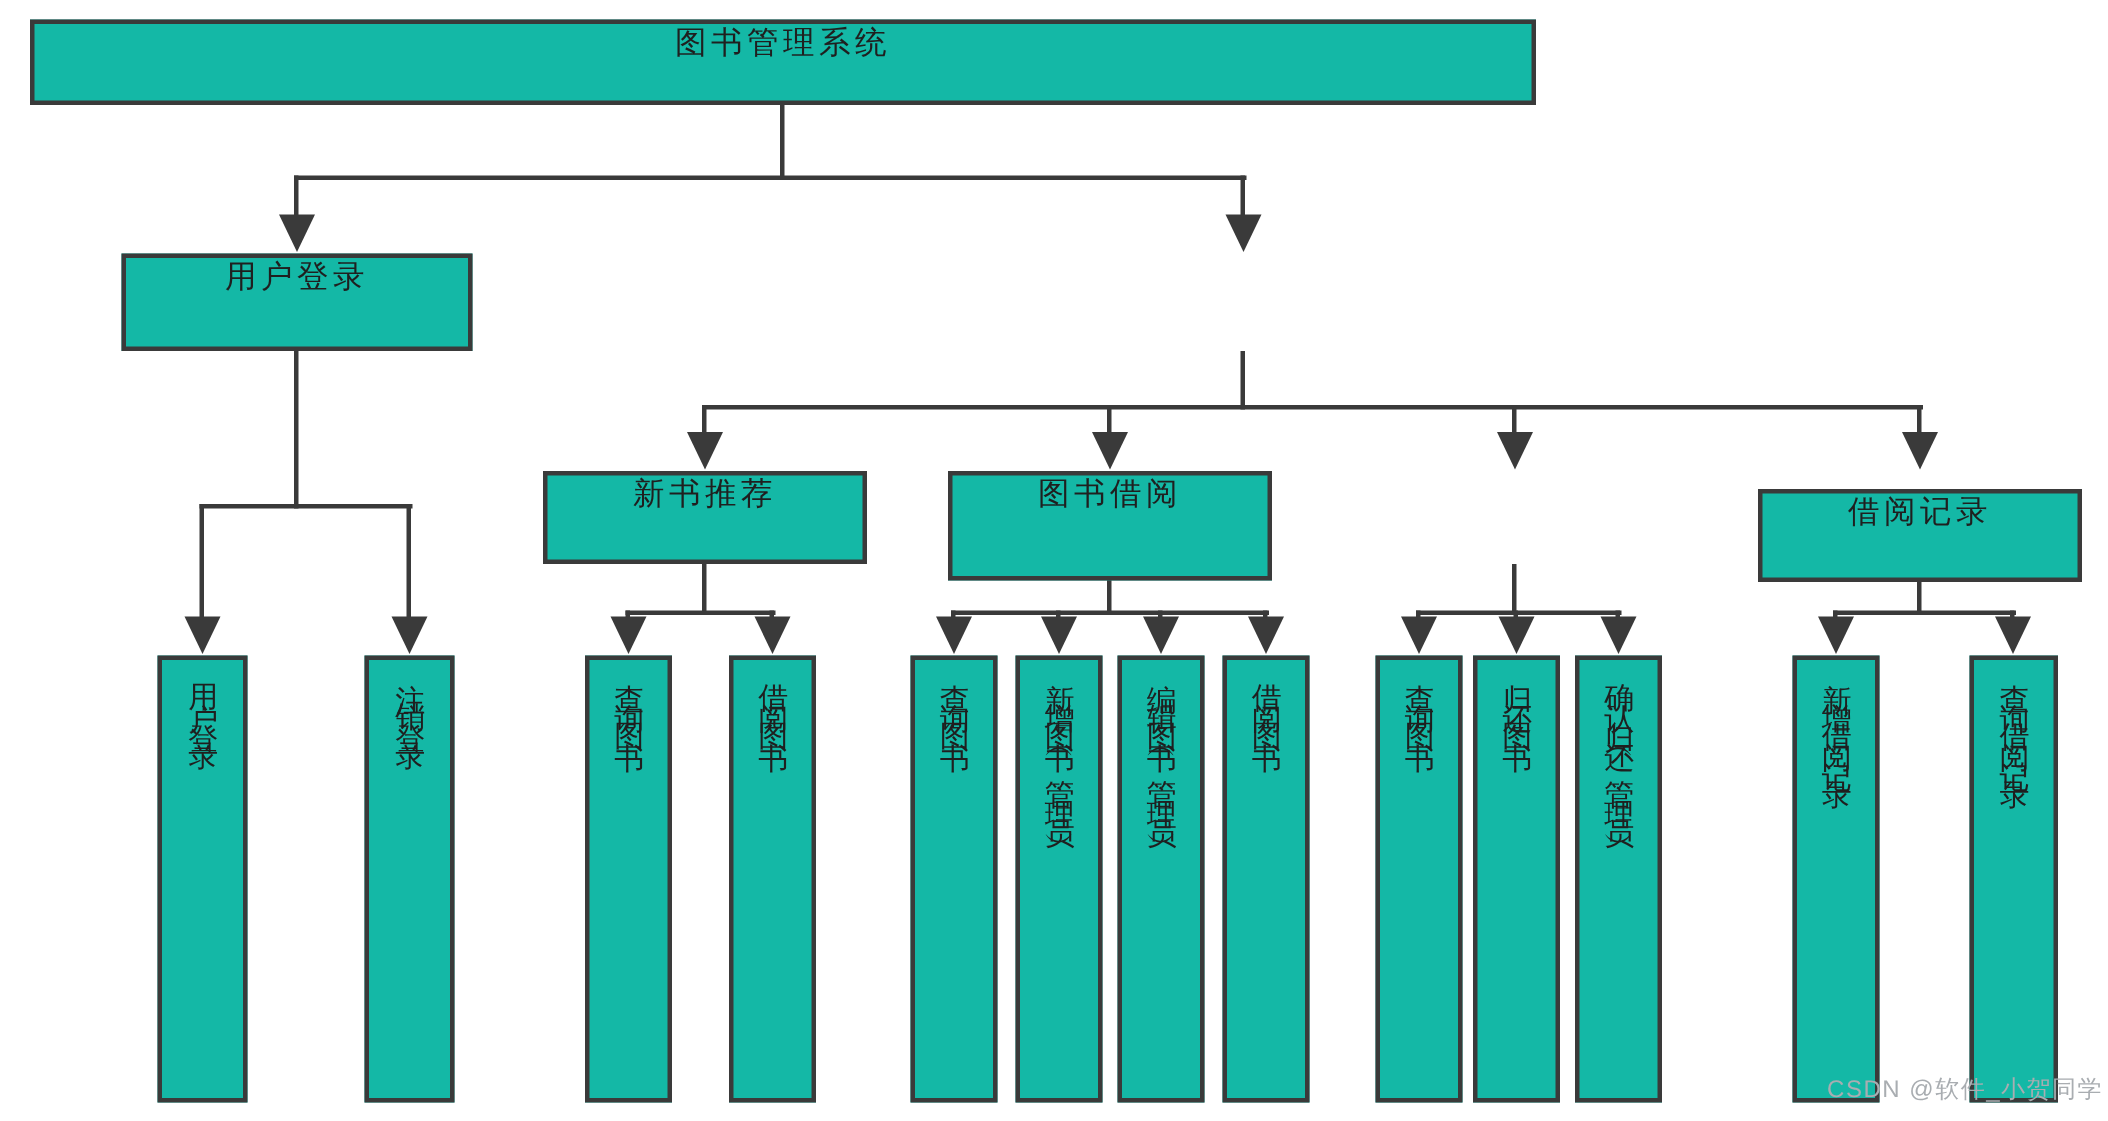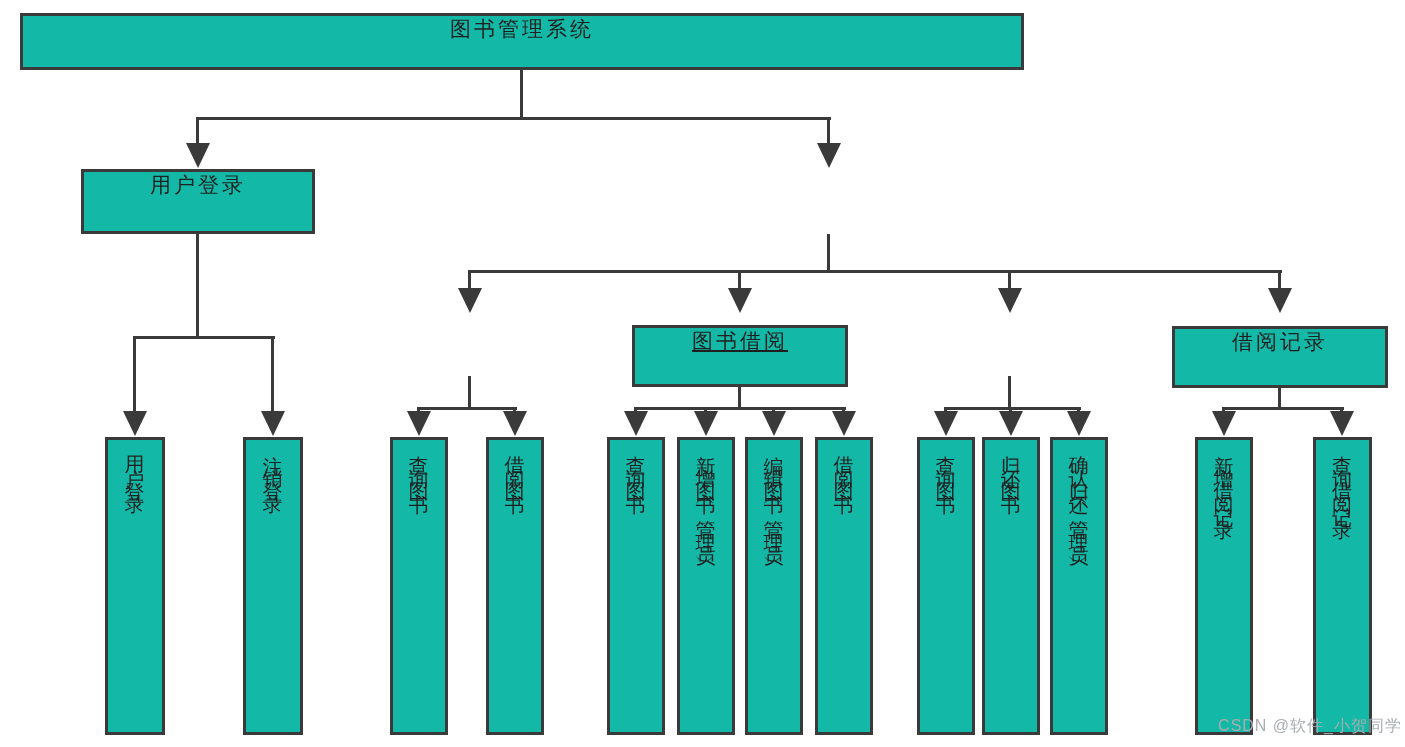--- a/index.html
+++ b/index.html
@@ -53,21 +53,21 @@
     color: #a9adb1;
     letter-spacing: 1px;
     white-space: nowrap;
     z-index: 3;
   }
   
   #n-root            { left: 20px;   top: 13px;  width: 1004px; height: 57px; }
   #n-user-login      { left: 81px;   top: 169px; width: 234px;  height: 65px; }
   #n-book-mgmt       { left: 712px;  top: 169px; width: 234px;  height: 65px; }
   #n-new-book-rec    { left: 362px;  top: 314px; width: 216px;  height: 62px; }
-  #n-book-borrow     { left: 632px;  top: 325px; width: 216px;  height: 62px; text-decoration: underline; }
+  #n-book-borrow     { left: 632px;  top: 314px; width: 216px;  height: 73px; }
   #n-current-borrow  { left: 902px;  top: 314px; width: 216px;  height: 62px; }
   #n-borrow-record   { left: 1172px; top: 326px; width: 216px;  height: 62px; }
   .leaf              { top: 437px; height: 298px; width: 60px; }
   #l-user-login      { left: 105px; }
   #l-logout          { left: 243px; }
   #l-rec-query-book  { left: 390px;  width: 58px; }
   #l-rec-borrow-book { left: 486px;  width: 58px; }
   #l-bb-query-book   { left: 607px;  width: 58px; }
   #l-bb-add-book     { left: 677px;  width: 58px; }
   #l-bb-edit-book    { left: 745px;  width: 58px; }
@@ -84,20 +84,23 @@
 <div class="stage">
 
   <div class="box" id="n-root">
     <span class="lbl">图书管理系统</span>
   </div>
 
   <div class="box" id="n-user-login">
     <span class="lbl">用户登录</span>
   </div>
 
+  <div class="box" id="n-new-book-rec">
+    <span class="lbl">新书推荐</span>
+  </div>
   <div class="box" id="n-book-borrow">
     <span class="lbl">图书借阅</span>
   </div>
   <div class="box" id="n-borrow-record">
     <span class="lbl">借阅记录</span>
   </div>
 
   <div class="box leaf" id="l-user-login">
     <span class="vlbl">用户登录</span>
   </div>

